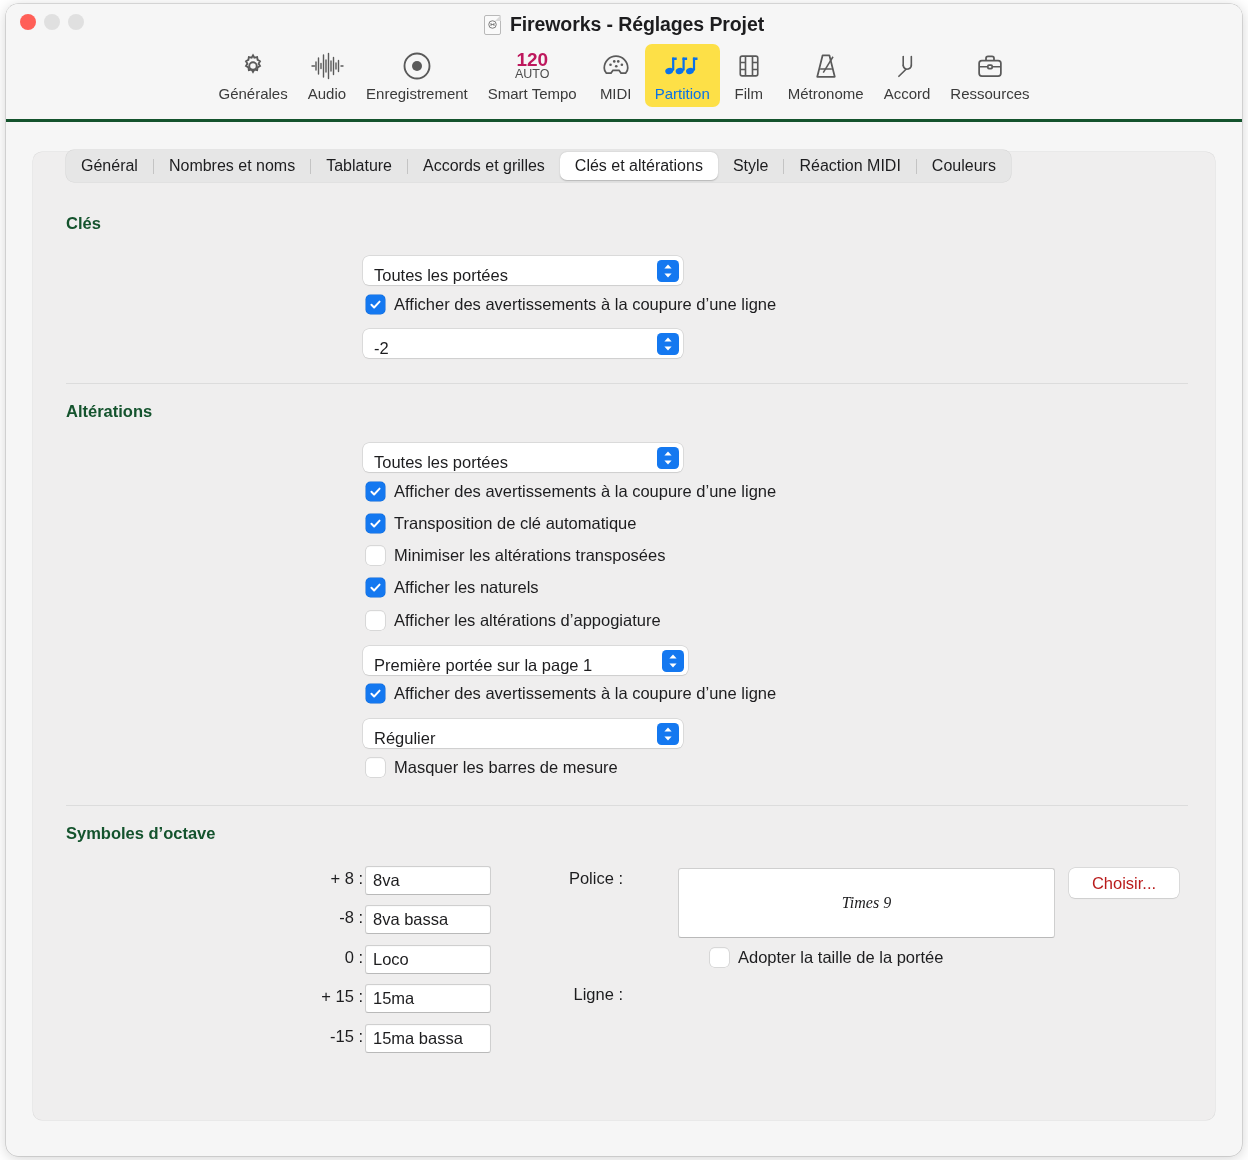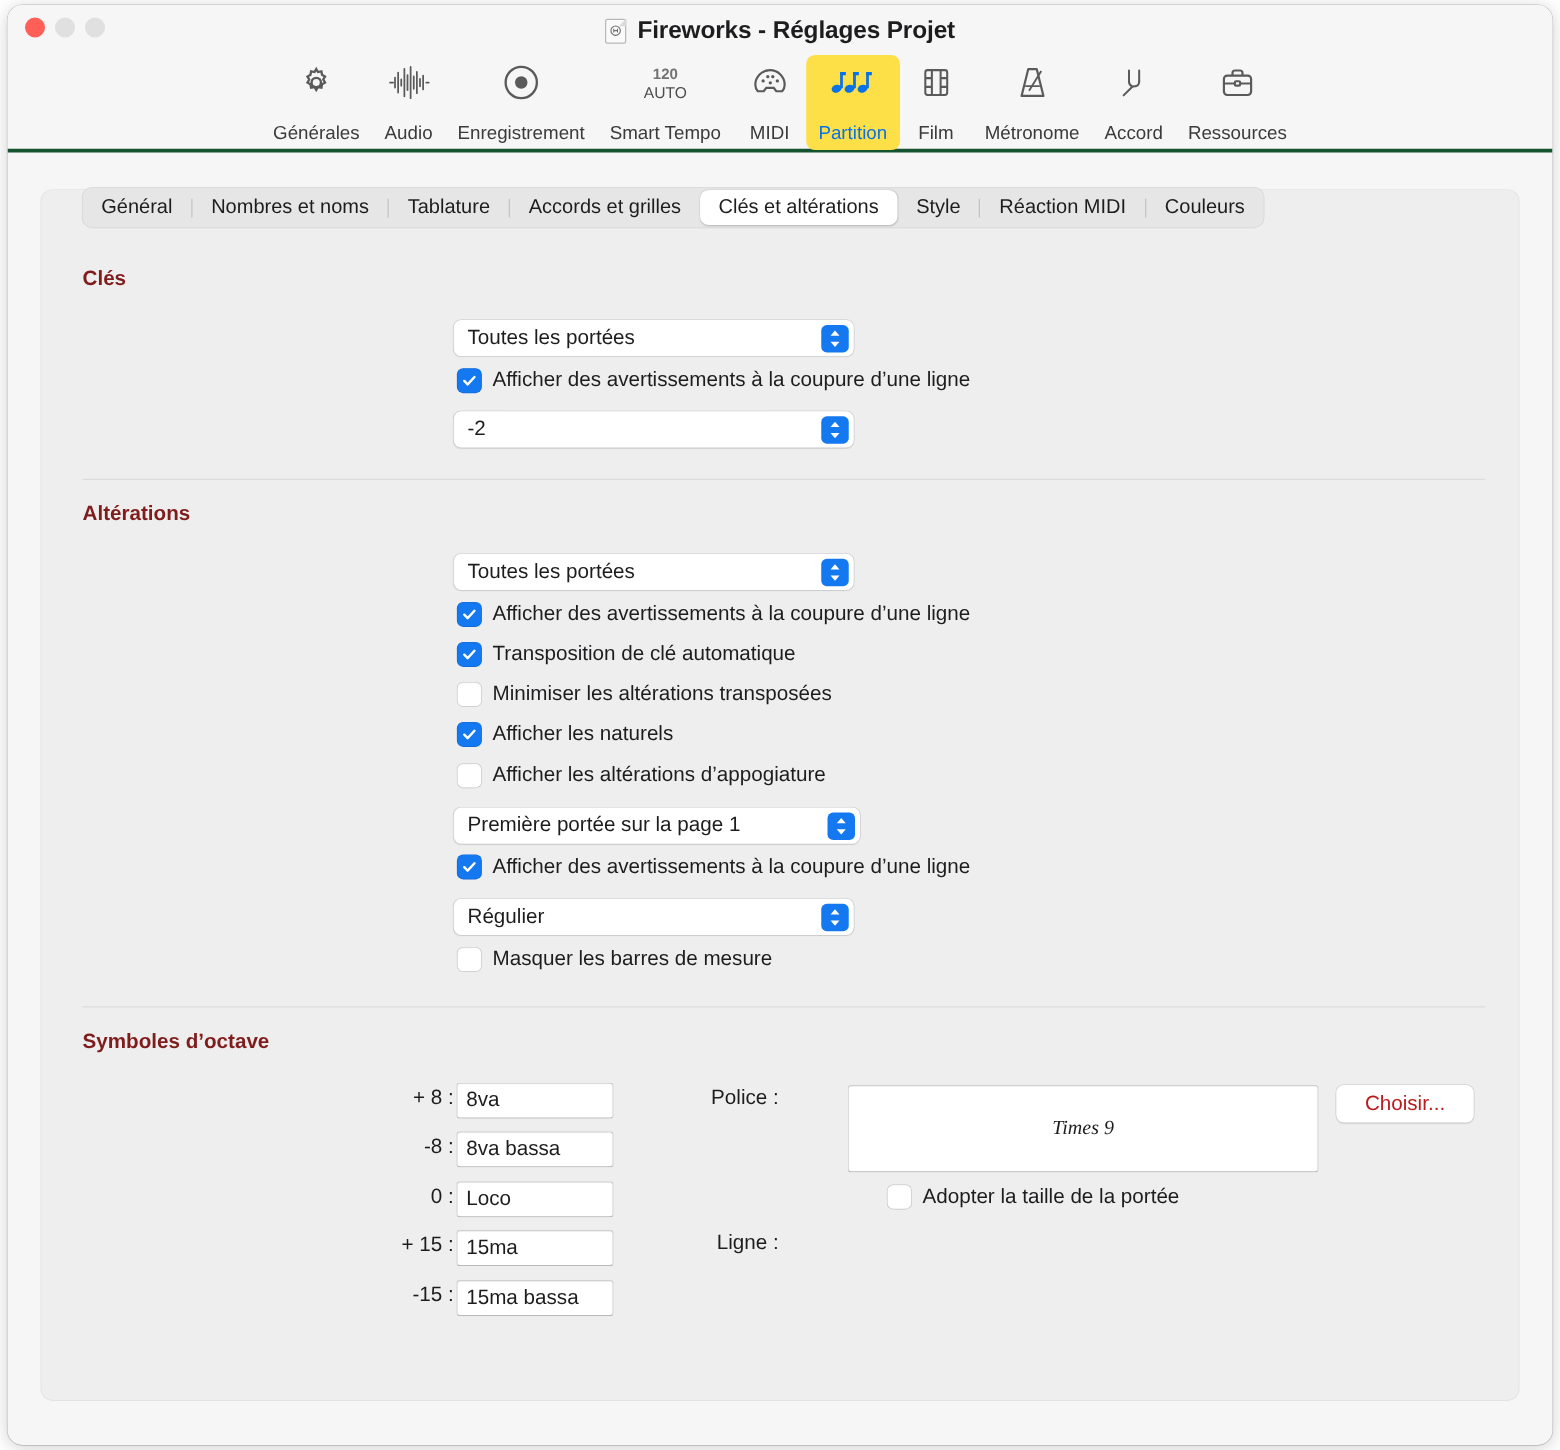--- a/index.html
+++ b/index.html
@@ -83,28 +83,28 @@
     min-width: 58px;
     cursor: default;
   }
   .tb-item.active { background: #fde047; }
   .tb-glyph {
     height: 32px;
     display: flex; align-items: center; justify-content: center;
     color: #5a5a5a;
   }
   .tb-label {
-    margin-top: 16px;
+    margin-top: 3px;
     font-size: 15px;
     color: #3b3b3b;
     white-space: nowrap;
   }
   .tb-item.active .tb-label { color: #0a72e8; }
   .tb-tempo-num {
-    font-size: 12px; font-weight: bold; color: #737373;
+    font-size: 19px; font-weight: bold; color: #be185d;
     line-height: 17px; margin-top: -1px;
   }
   .tb-tempo-auto {
     font-size: 12.5px; color: #4d4d4d; line-height: 13px;
   }
   .tb-tempo { display:flex; flex-direction:column; align-items:center; height:32px; justify-content:center;}
 
   
   .content {
     position: absolute;
@@ -148,21 +148,21 @@
   }
 
   
   .body {
     position: absolute;
     left: 0; top: 0; right: 0; bottom: 0;
     padding: 0;
   }
   .sec-title {
     position: absolute;
-    font-size: 16.5px; font-weight: bold; color: #7f1d1d;
+    font-size: 16.5px; font-weight: bold; color: #14532d;
   }
   .divider {
     position: absolute;
     left: 33px; width: 1122px; height: 1px;
     background: #dcdcdc;
   }
 
   .row { position: absolute; display: flex; align-items: center; }
   .lab {
     font-size: 16.5px; color: #1d1d1f;
@@ -170,21 +170,21 @@
     white-space: nowrap;
   }
 
   
   .popup {
     position: relative;
     height: 29px;
     background: #ffffff;
     border-radius: 6px;
     box-shadow: 0 0 0 0.5px #c8c8c8, 0 0.5px 1px rgba(0,0,0,0.10);
-    display: flex; align-items: center;
+    display: flex; align-items: flex-end;
     padding: 0 34px 0 11px;
     font-size: 16.5px; color: #1d1d1f;
     white-space: nowrap;
     cursor: default;
   }
   .popup .chev {
     position: absolute;
     right: 4px; top: 3.5px;
     width: 22px; height: 22px;
     background: #1478f0;

